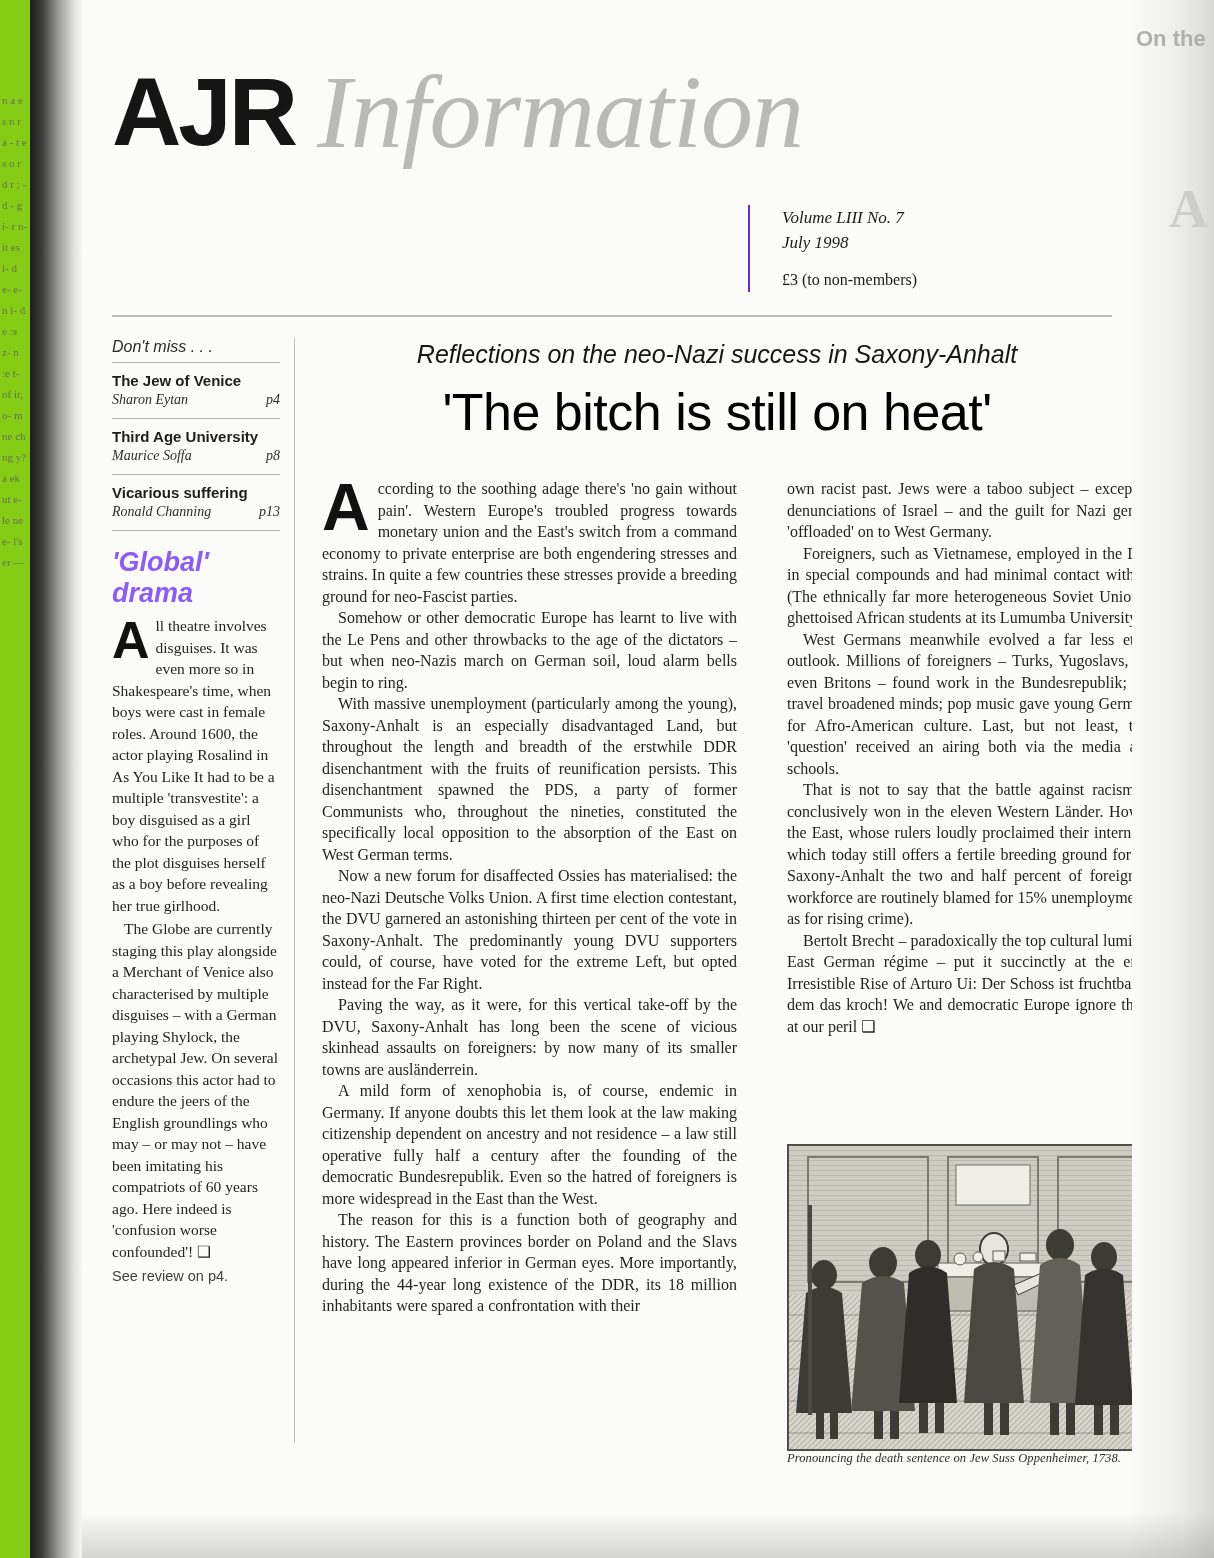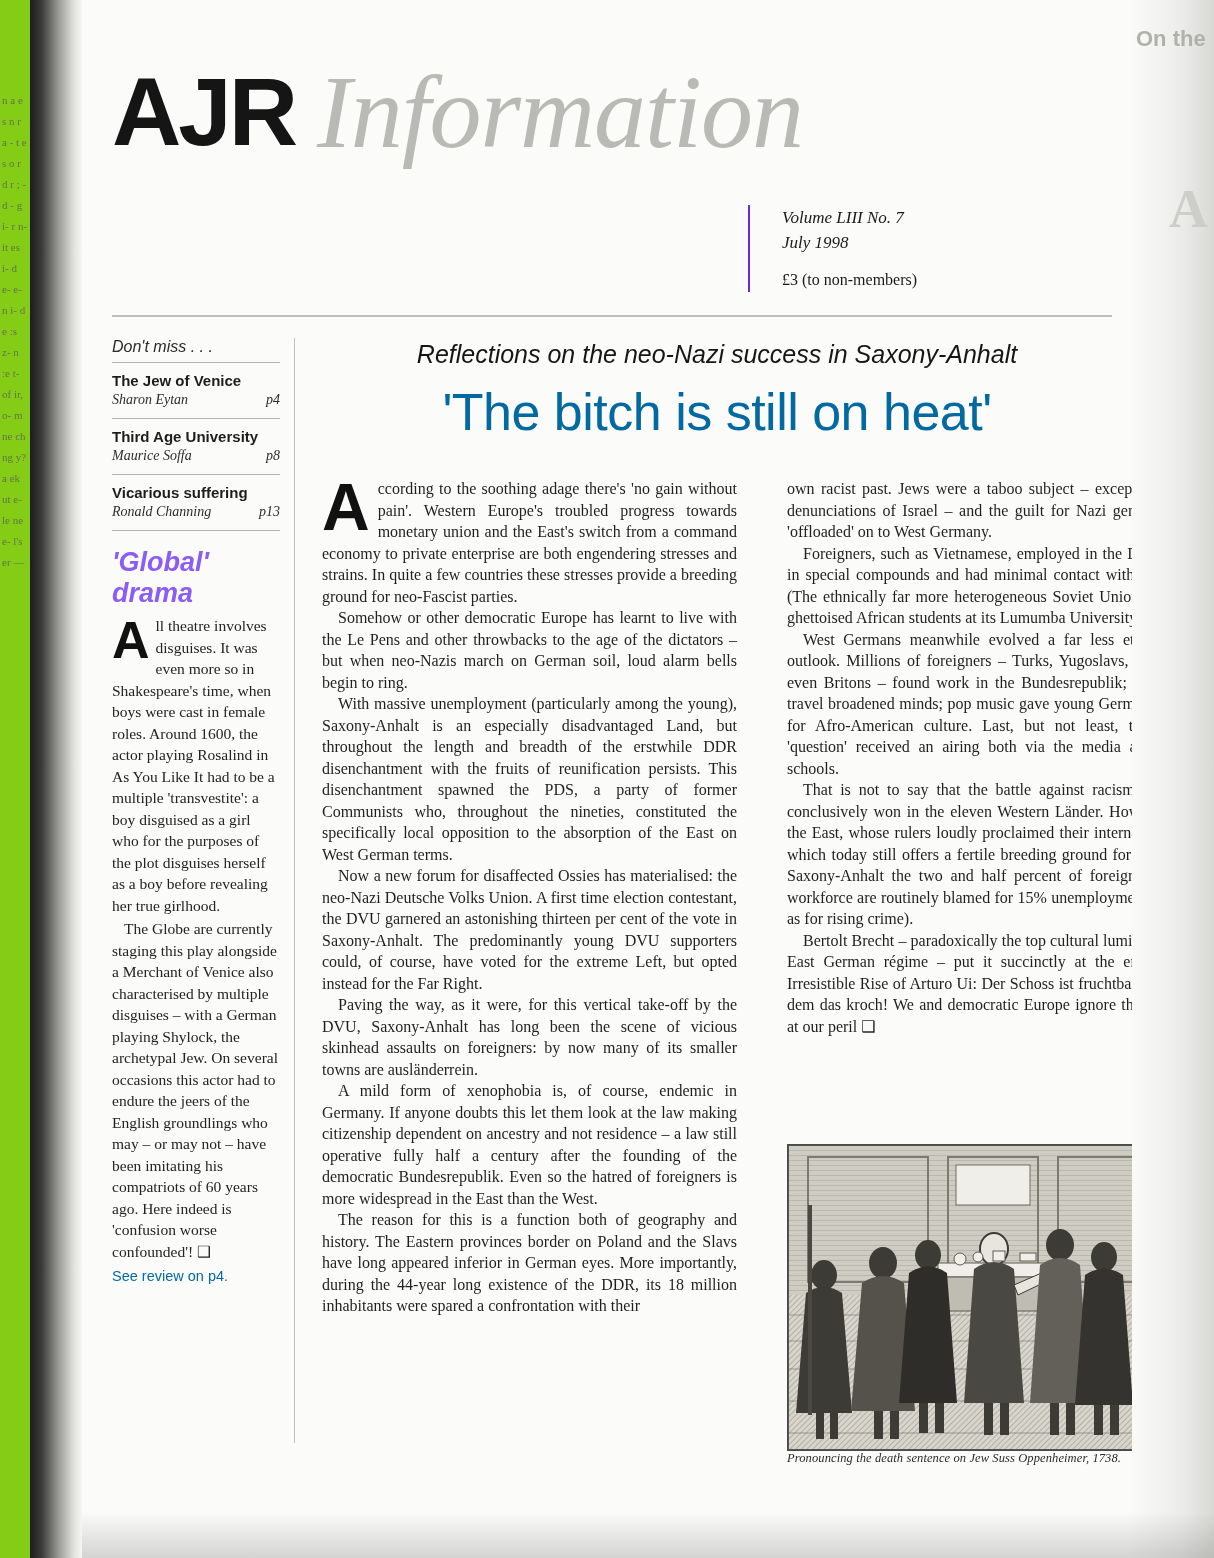--- a/index.html
+++ b/index.html
@@ -156,21 +156,21 @@
     font-weight: bold;
     font-size: 52px;
     line-height: 42px;
     padding: 4px 6px 0 0;
     color: #111;
   }
   .see-review {
     font-family: "Liberation Sans", sans-serif;
     font-size: 14.5px;
     margin-top: 6px;
-    color: #0369a1;
+    color: #404040;
   }
   .vrule {
     position: absolute;
     left: 212px; top: 338px;
     width: 1px; height: 1105px;
     background: #c2c2bf;
   }
   
   .kicker {
     position: absolute;
@@ -181,21 +181,21 @@
     font-size: 25px;
     color: #161616;
     text-align: center;
   }
   .headline {
     position: absolute;
     left: 240px; top: 382px;
     width: 790px;
     font-family: "Liberation Sans", sans-serif;
     font-size: 52px;
-    color: #0369a1;
+    color: #000000;
     text-align: center;
     letter-spacing: -.5px;
   }
   
   .col {
     position: absolute;
     top: 478px;
     width: 415px;
     font-size: 16px;
     line-height: 21.5px;

